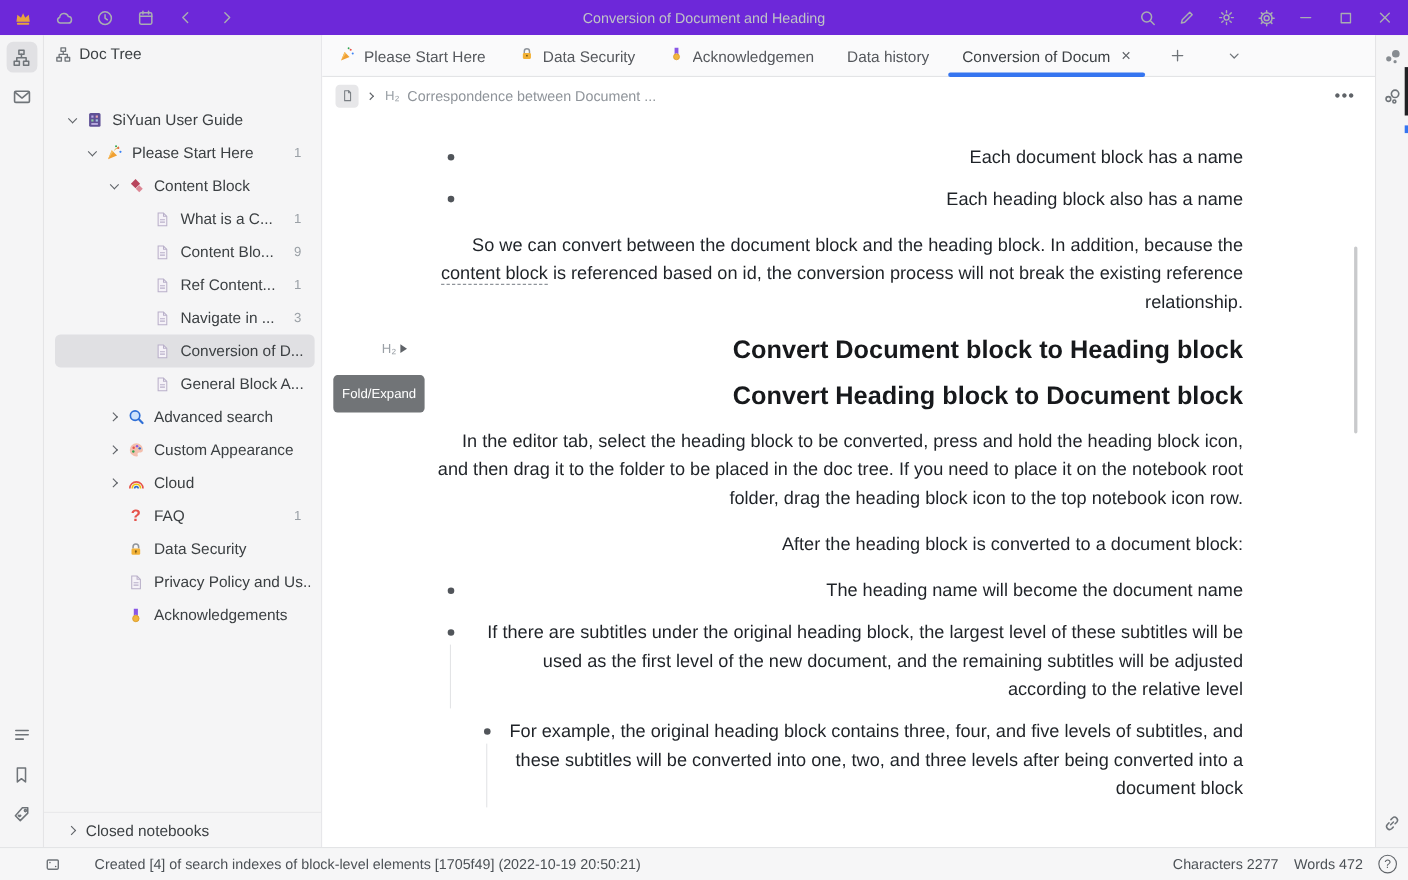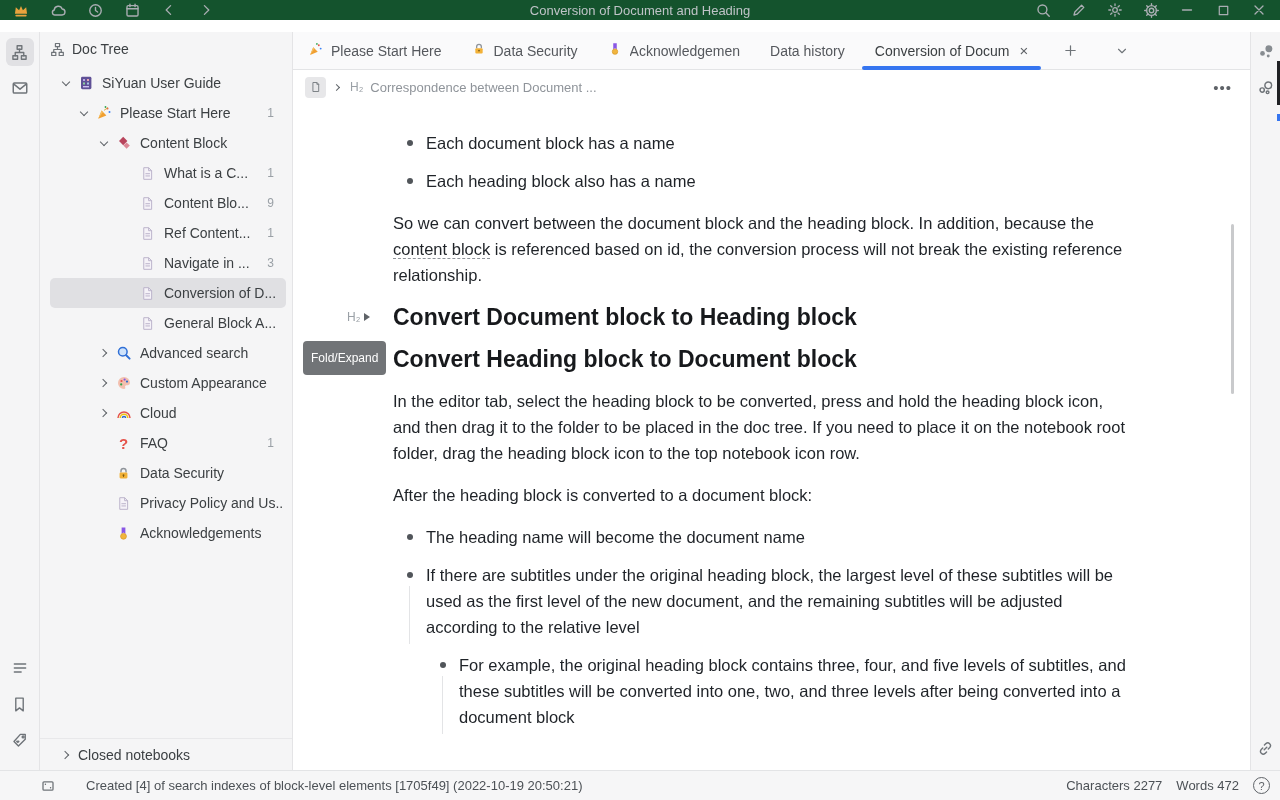--- a/index.html
+++ b/index.html
@@ -1,41 +1,41 @@
 <!DOCTYPE html>
 <html><head>
 <meta charset="utf-8">
 <style>
   * { box-sizing: border-box; margin: 0; padding: 0; }
   html,body { width:1280px; height:800px; overflow:hidden; }
   body { font-family:"Liberation Sans", sans-serif; background:#fff; position:relative; color:#1f2328; }
 
   
-  .titlebar { position:absolute; top:0; left:0; right:0; height:20px; background:#14532d;
-              display:flex; align-items:center; padding:4px 10px; }
+  .titlebar { position:absolute; top:0; left:0; right:0; height:20px; background:#6d28d9;
+              display:flex; align-items:center; padding:16px 10px; }
   .tb-left { display:flex; align-items:center; gap:15px; }
   .tb-btn { width:22px; height:22px; display:flex; align-items:center; justify-content:center; cursor:pointer; }
   .tb-title { position:absolute; left:0; right:0; text-align:center; font-size:13px; color:#bfc3c7; pointer-events:none; }
   .tb-right { display:flex; align-items:center; gap:14px; margin-left:auto; }
 
   svg.ln { fill:none; stroke:#6f7479; stroke-width:1.3; stroke-linecap:round; stroke-linejoin:round; }
   svg.tbi { stroke:#a9adb2; }
 
   
   .main { position:absolute; top:32px; bottom:30px; left:0; right:0; display:flex; }
 
   
   .dock-left { width:40px; background:#f5f5f6; border-right:1px solid #e4e4e6;
                display:flex; flex-direction:column; align-items:center; padding:6px 0 8px; }
   .dock-btn { width:28px; height:28px; border-radius:6px; display:flex; align-items:center; justify-content:center; margin-bottom:8px; cursor:pointer; }
   .dock-btn.active { background:#e1e1e4; }
   .dock-spacer { flex:1; }
 
   
-  .doctree { width:253px; background:#f5f5f6; border-right:1px solid #e4e4e6; display:flex; flex-direction:column; }
+  .doctree { width:253px; background:#f5f5f6; border-right:1px solid #e4e4e6; display:flex; flex-direction:column;gap:26px; }
   .dt-header { height:34px; display:flex; align-items:center; padding:0 10px; gap:7px;
                font-size:14px; color:#3c4043; flex:none; }
   .dt-list { flex:1; overflow:hidden; padding-top:2px; }
   .trow { display:flex; align-items:center; height:30px; margin:0 6px 0 10px; padding-right:4px; border-radius:5px; cursor:pointer; }
   .trow.selected { background:#e0e0e3; }
   .ind { flex:none; }
   .d0 .ind{ width:8px; } .d1 .ind{ width:26px; } .d2 .ind{ width:46px; } .d3 .ind{ width:86px; }
   .chev { width:16px; height:30px; flex:none; display:flex; align-items:center; justify-content:center; }
   .chev i { width:6px; height:6px; border-right:1.4px solid #5f6368; border-bottom:1.4px solid #5f6368; display:block; }
   .chev.down i { transform:rotate(45deg); margin-top:-3px; }
@@ -60,21 +60,21 @@
   .tab-plus { margin-left:14px; }
   .tab-more { margin-left:26px; }
 
   .breadcrumb { height:34px; display:flex; align-items:center; padding:0 12px; gap:7px; flex:none; }
   .bc-chip { width:21px; height:21px; background:#e7e7e9; border-radius:4px; display:flex; align-items:center; justify-content:center; cursor:pointer; }
   .bc-h2 { font-size:12px; color:#9aa0a6; }
   .bc-text { font-size:13px; color:#8f949a; white-space:nowrap; overflow:hidden; }
   .bc-spacer { flex:1; }
   .bc-more { color:#5f6368; font-size:15px; letter-spacing:1px; cursor:pointer; padding:0 6px; }
 
-  .content { flex:1; overflow:hidden; padding:14px 120px 0 100px; font-size:16.5px; line-height:26px; color:#1f2328; position:relative; }
+  .content { flex:1; overflow:hidden; padding:14px 120px 0 100px; font-size:16.5px; line-height:26px; color:#1f2328; position:relative;text-align:right; }
   .content p { margin:16px 0; }
   .li { display:flex; margin:12px 0; position:relative; }
   .li .dot { flex:none; width:6px; height:6px; border-radius:50%; background:#51555a; margin:10px 13px 0 14px; }
   .li .li-text { flex:1; }
   .li.guide::before { content:''; position:absolute; left:16px; top:24px; bottom:-4px; width:1px; background:#e3e4e6; }
   .nested { margin-left:33px; }
   h2.h2 { font-size:23px; font-weight:700; margin:16px 0 14px; position:relative; color:#17191c; }
   .gutter { position:absolute; left:-46px; top:50%; transform:translateY(-50%); display:flex; align-items:center; gap:4px;
             font-size:12px; font-weight:400; color:#9aa0a6; cursor:pointer; }
   .gutter .tri { width:0; height:0; border-left:6px solid #5f6368; border-top:4px solid transparent; border-bottom:4px solid transparent; }

